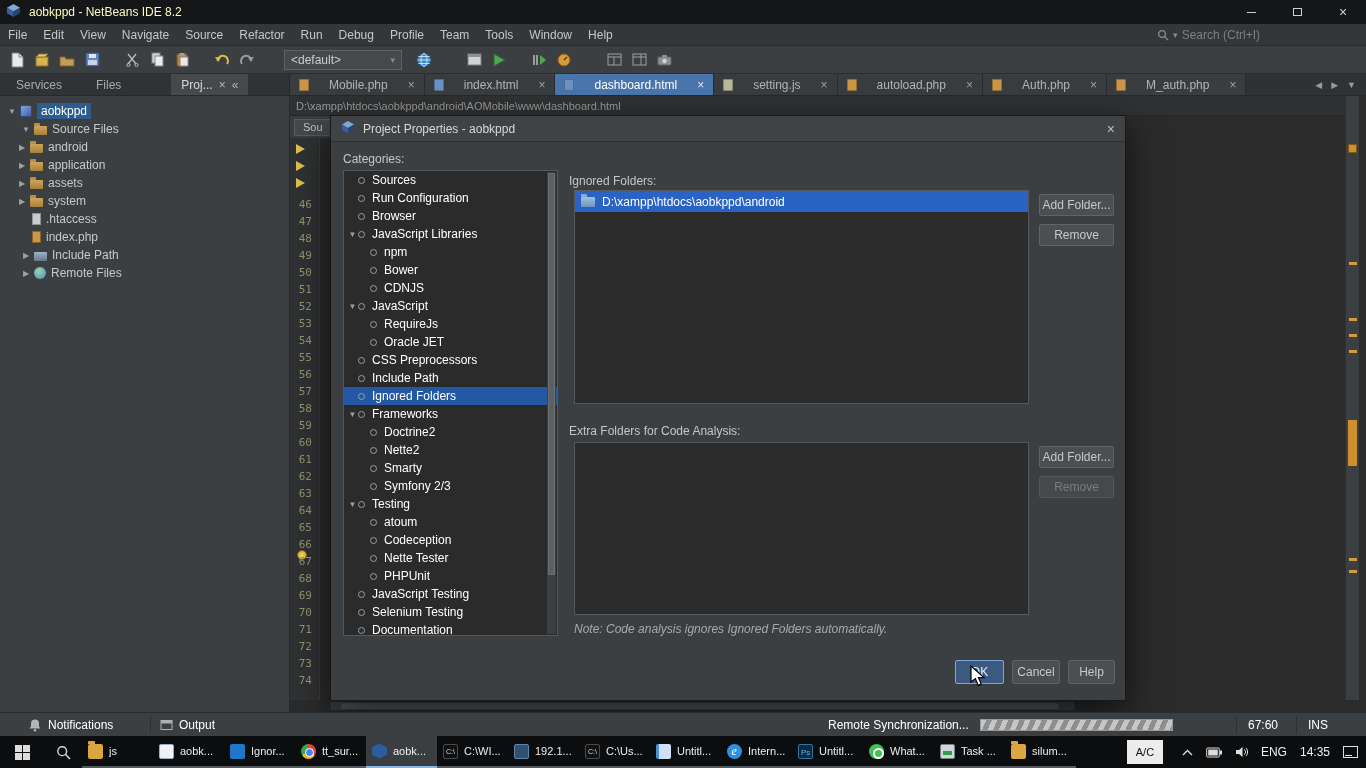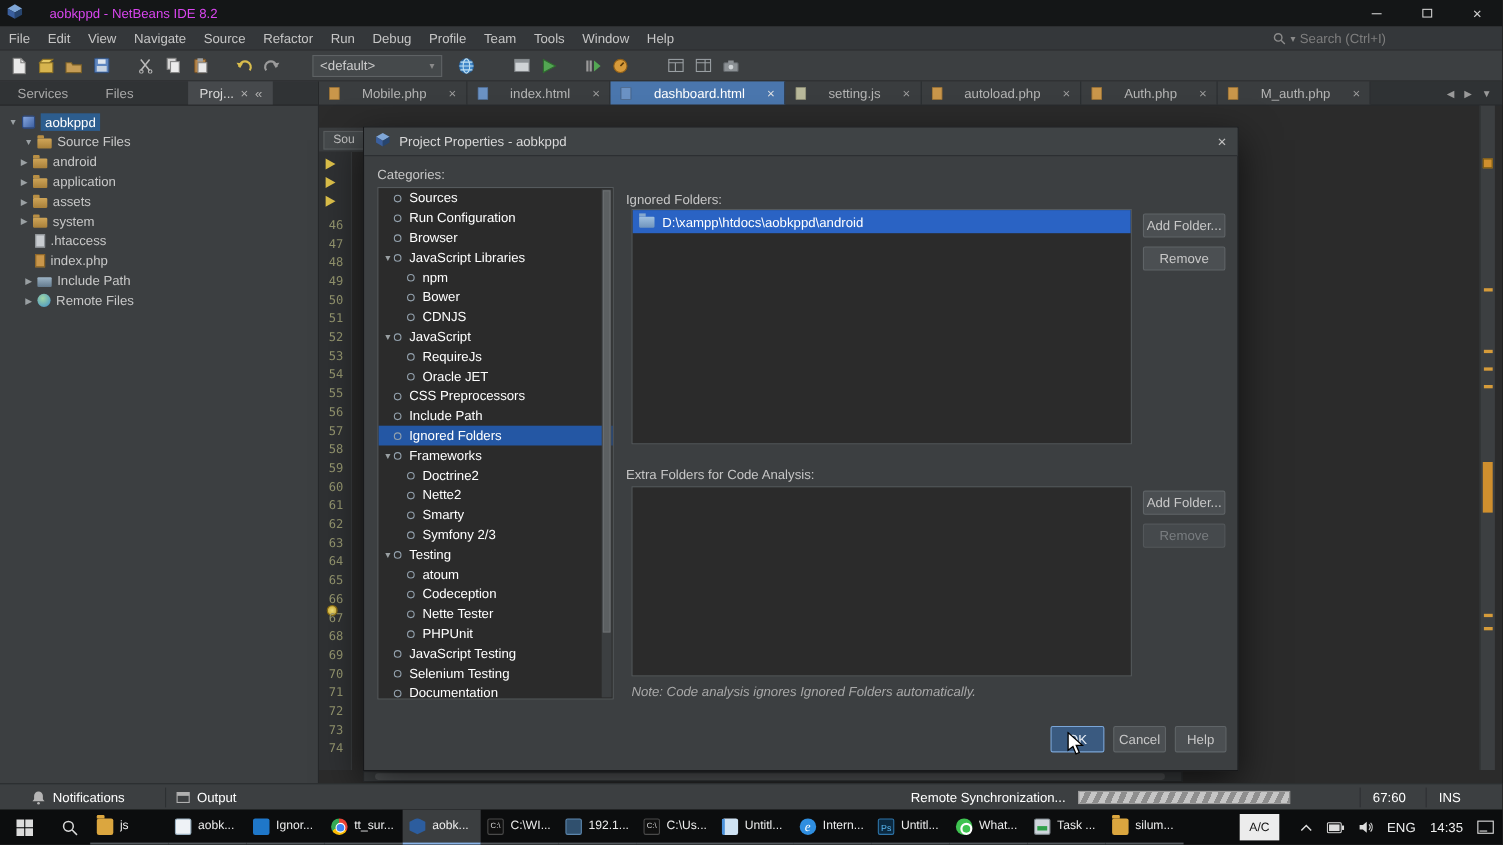--- a/index.html
+++ b/index.html
@@ -2,21 +2,21 @@
 <html><head>
 <meta charset="utf-8">
 <style>
   *{margin:0;padding:0;box-sizing:border-box}
   html,body{width:1366px;height:768px;overflow:hidden;background:#1a1a1a}
   .screen{position:relative;width:1366px;height:768px;background:#2b2b2b;
           font-family:"Liberation Sans",sans-serif;font-size:12px;color:#c2c2c2;overflow:hidden}
 
   
   .titlebar{position:absolute;left:0;top:0;width:100%;height:24px;background:#141617;display:flex;align-items:center;padding-left:6px}
-  .title-text{margin-left:24px;color:#d946ef}
+  .title-text{margin-left:8px;color:#fef9c3}
   .win-controls{position:absolute;right:0;top:0;height:24px;display:flex}
   .win-btn{width:46px;height:24px;display:flex;align-items:center;justify-content:center;color:#cfcfcf}
   .min-glyph{width:9px;height:1px;background:#cfcfcf;display:inline-block}
   .max-glyph{width:9px;height:8px;border:1px solid #cfcfcf;display:inline-block}
   .close-glyph{font-size:14px;line-height:1}
 
   
   .menubar{position:absolute;left:0;top:24px;width:100%;height:22px;background:#34373a;border-bottom:1px solid #2a2d2f;display:flex;align-items:center}
   .menu-items{display:flex;align-items:center;height:100%}
   .menu-item{padding:0 8px;color:#c6c6c6;line-height:22px}
@@ -437,20 +437,23 @@
           <span class="tab-close">×</span>
         </div>
       </div>
     <div class="tab-scrolls">
       <span>◀</span>
       <span>▶</span>
       <span>▼</span>
     </div>
   </div>
 
+  <div class="breadcrumb">
+      <span>D:\xampp\htdocs\aobkppd\android\AOMobile\www\dashboard.html</span>
+    </div>
   <div class="ed-toolbar">
     <span class="src-btn">Sou</span>
   </div>
 
   <div class="gutter">
     <span class="bookmark" style="top:6px"></span>
     <span class="bookmark" style="top:23px"></span>
     <span class="bookmark" style="top:40px"></span>
     <span class="bulb" style="top:412px"></span>
     <div class="lines">

